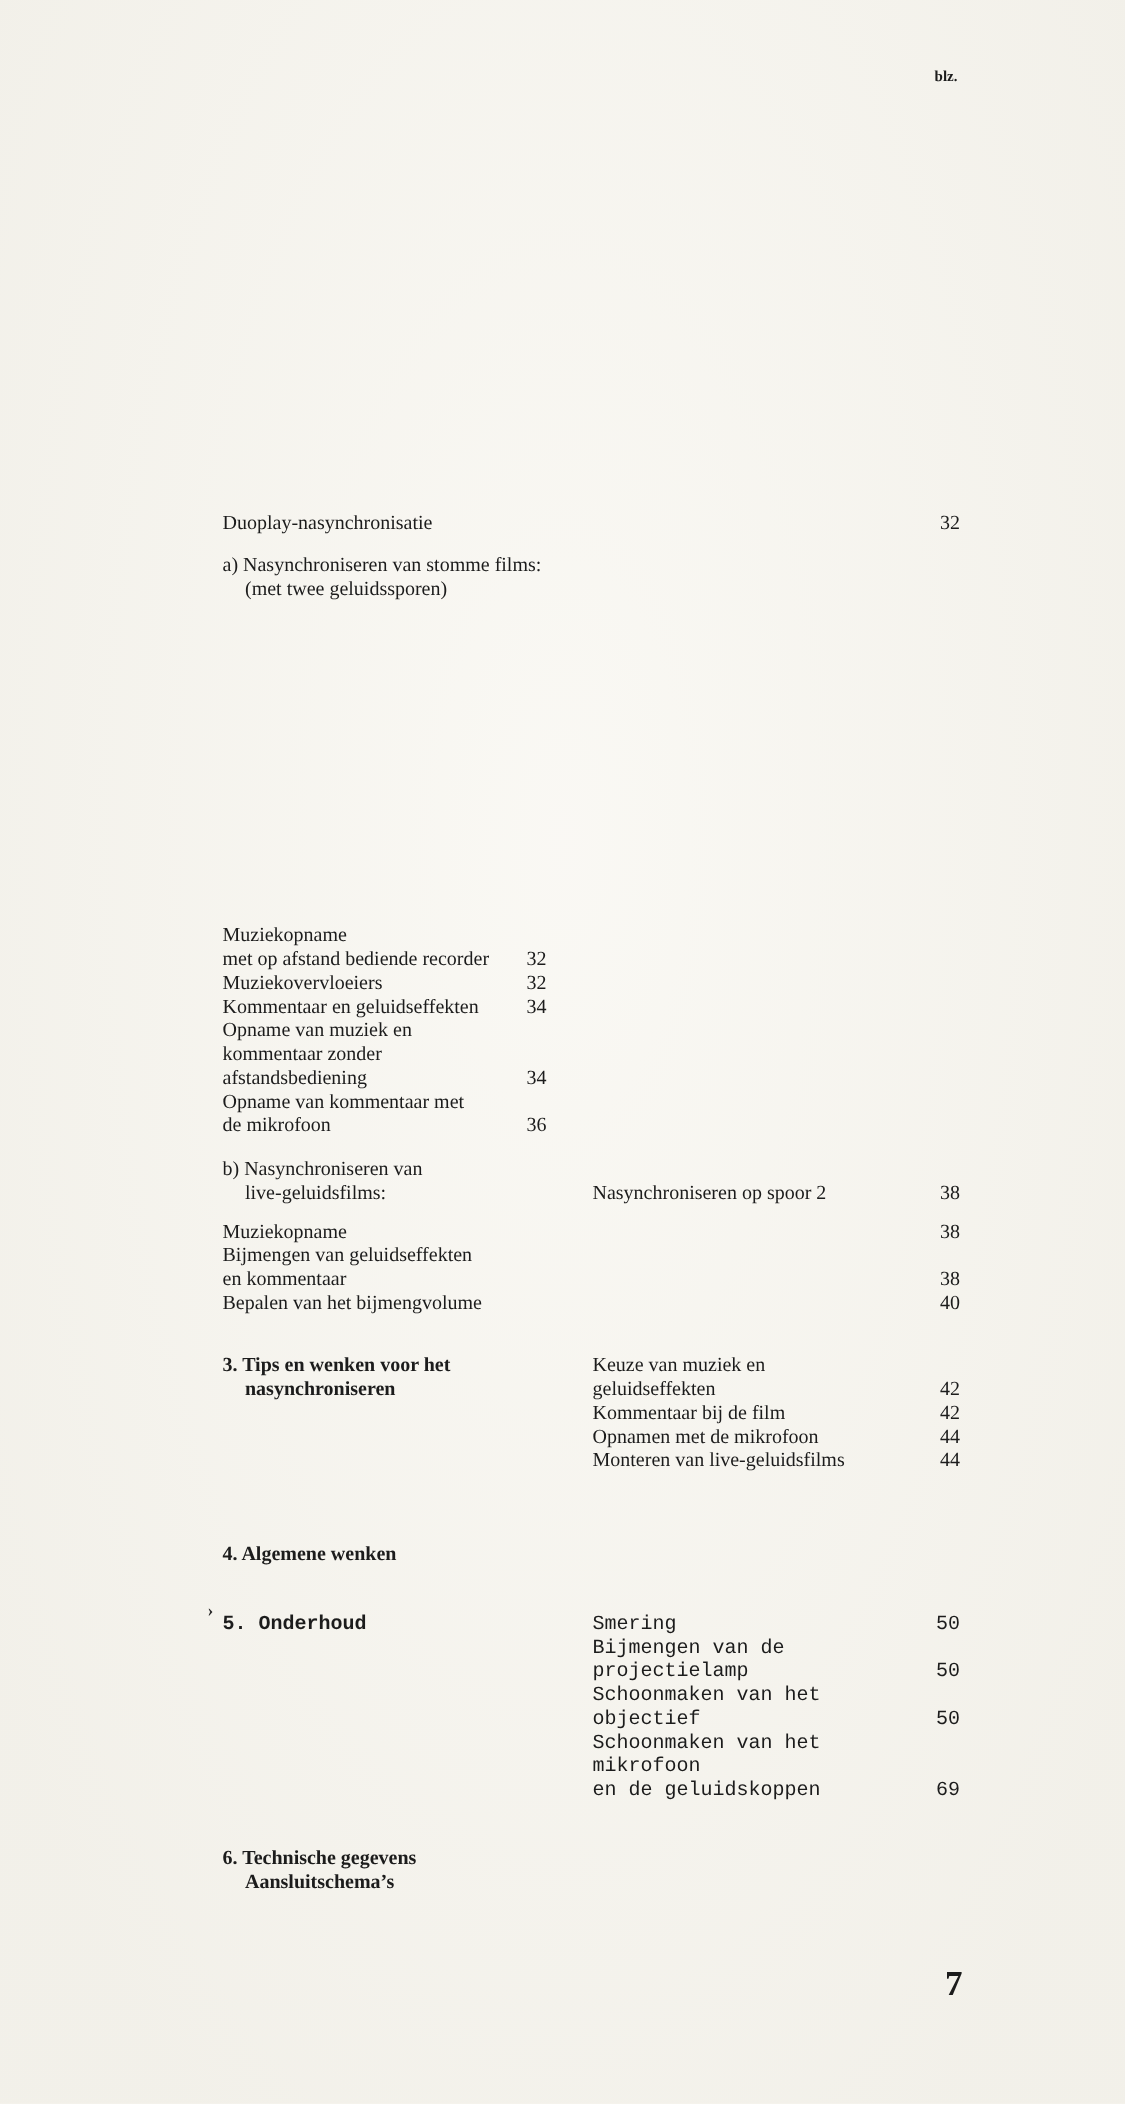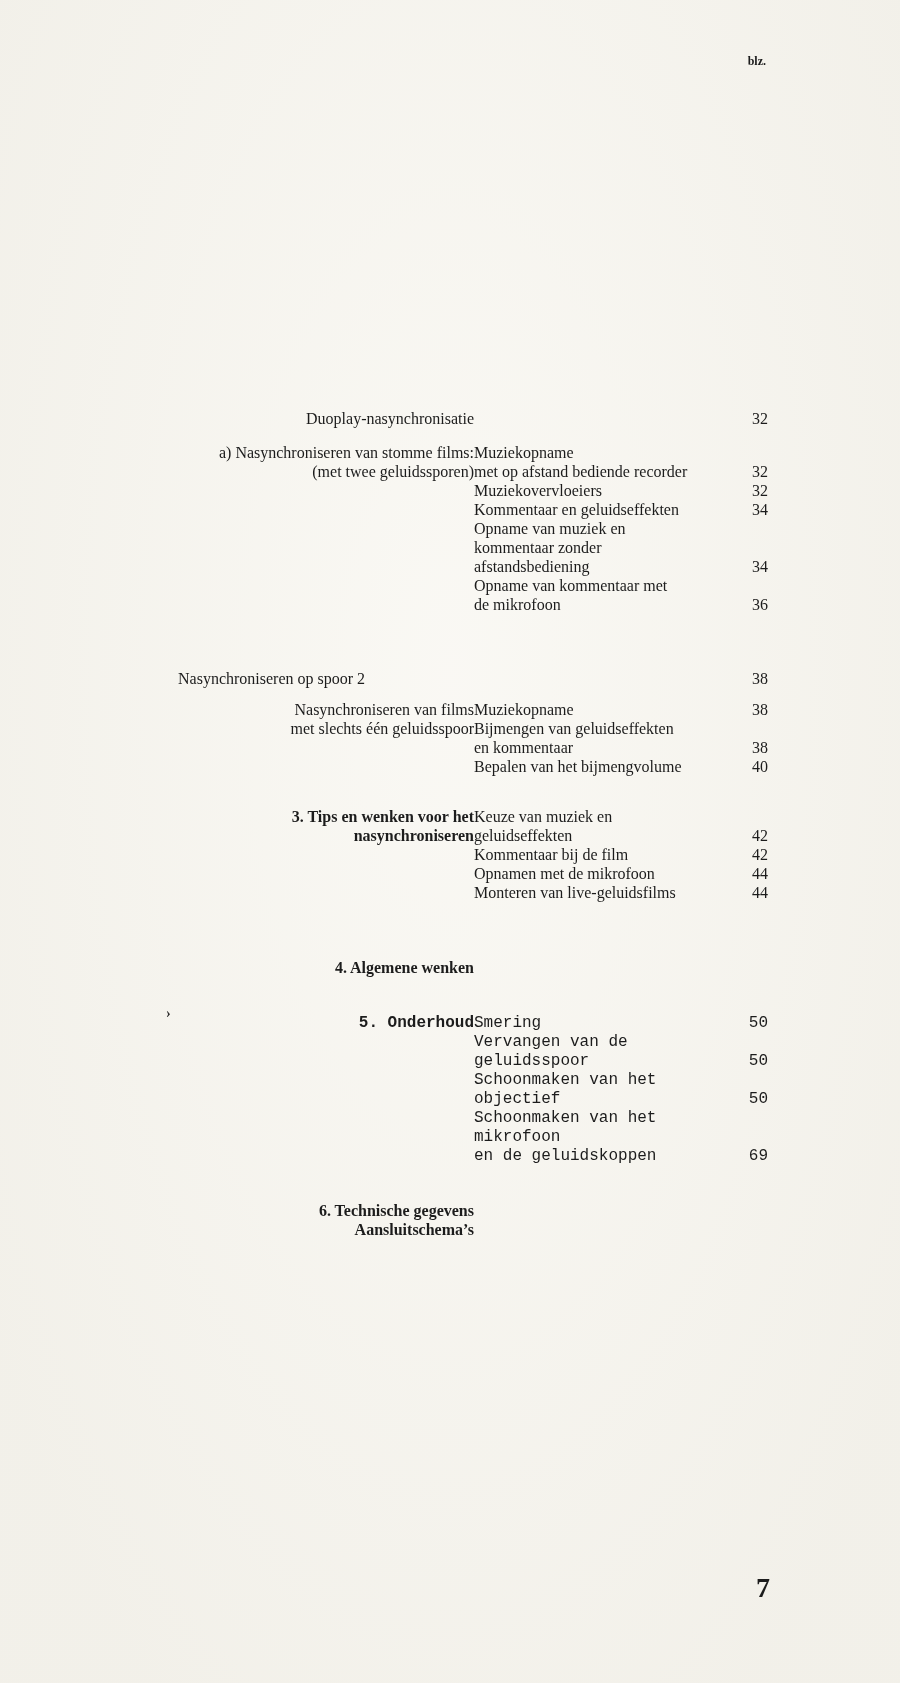--- a/index.html
+++ b/index.html
@@ -39,21 +39,20 @@
     line-height: 19px;
   }
   .toc-row {
     display: flex;
     align-items: flex-start;
   }
   .cell-left {
     width: 296px;
     flex: 0 0 296px;
     position: relative;
-    text-align: right;
   }
   .cell-left .line2 {
     padding-left: 18px; 
   }
   .cell-right {
     flex: 1 1 auto;
     min-width: 0;
   }
   .entry {
     position: relative;
@@ -67,21 +66,21 @@
     right: 0;
     bottom: 0;
     text-align: right;
     white-space: nowrap;
   }
   .bold .cell-left .line {
     font-weight: bold;
   }
   
   .row-duoplay        { margin-bottom: 15px; }
-  .row-a              { margin-bottom: 36px; }
+  .row-a              { margin-bottom: 16px; flex-direction: column; }
   .row-b              { margin-bottom: 12px; }
   .row-b .cell-right  { padding-top: 19px; } 
   .row-single-track   { margin-bottom: 31px; }
   .row-tips           { margin-bottom: 56px; }
   .row-algemene       { margin-bottom: 37px; }
   .row-onderhoud      { margin-bottom: 35px; font-family: Liberation Mono, monospace; }
   .row-single-track .cell-left .line2,
   .row-duoplay .cell-left .line2 { padding-left: 0; }
   .marker {
     position: absolute;
@@ -154,34 +153,34 @@
         <div class="entry">
           <div class="entry-text">
             <div class="line">Opname van kommentaar met</div>
             <div class="line">de mikrofoon</div>
           </div>
           <div class="entry-page">36</div>
         </div>
       </div>
     </div>
     <div class="toc-row row-b">
+      <div class="cell-left">
+        <div class="line">b) Nasynchroniseren van</div>
+        <div class="line line2">live-geluidsfilms:</div>
+      </div>
       <div class="cell-right">
         <div class="entry">
           <div class="entry-text">
             <div class="line">Nasynchroniseren op spoor 2</div>
           </div>
           <div class="entry-page">38</div>
         </div>
       </div>
     </div>
     <div class="toc-row row-single-track">
-      <div class="cell-left">
-        <div class="line">Nasynchroniseren van films</div>
-        <div class="line line2">met slechts één geluidsspoor</div>
-      </div>
       <div class="cell-right">
         <div class="entry">
           <div class="entry-text">
             <div class="line">Muziekopname</div>
           </div>
           <div class="entry-page">38</div>
         </div>
         <div class="entry">
           <div class="entry-text">
             <div class="line">Bijmengen van geluidseffekten</div>
@@ -242,21 +241,21 @@
       </div>
       <div class="cell-right">
         <div class="entry">
           <div class="entry-text">
             <div class="line">Smering</div>
           </div>
           <div class="entry-page">50</div>
         </div>
         <div class="entry">
           <div class="entry-text">
-            <div class="line">Vervangen van de geluidsspoor</div>
+            <div class="line">Bijmengen van de projectielamp</div>
           </div>
           <div class="entry-page">50</div>
         </div>
         <div class="entry">
           <div class="entry-text">
             <div class="line">Schoonmaken van het objectief</div>
           </div>
           <div class="entry-page">50</div>
         </div>
         <div class="entry">

